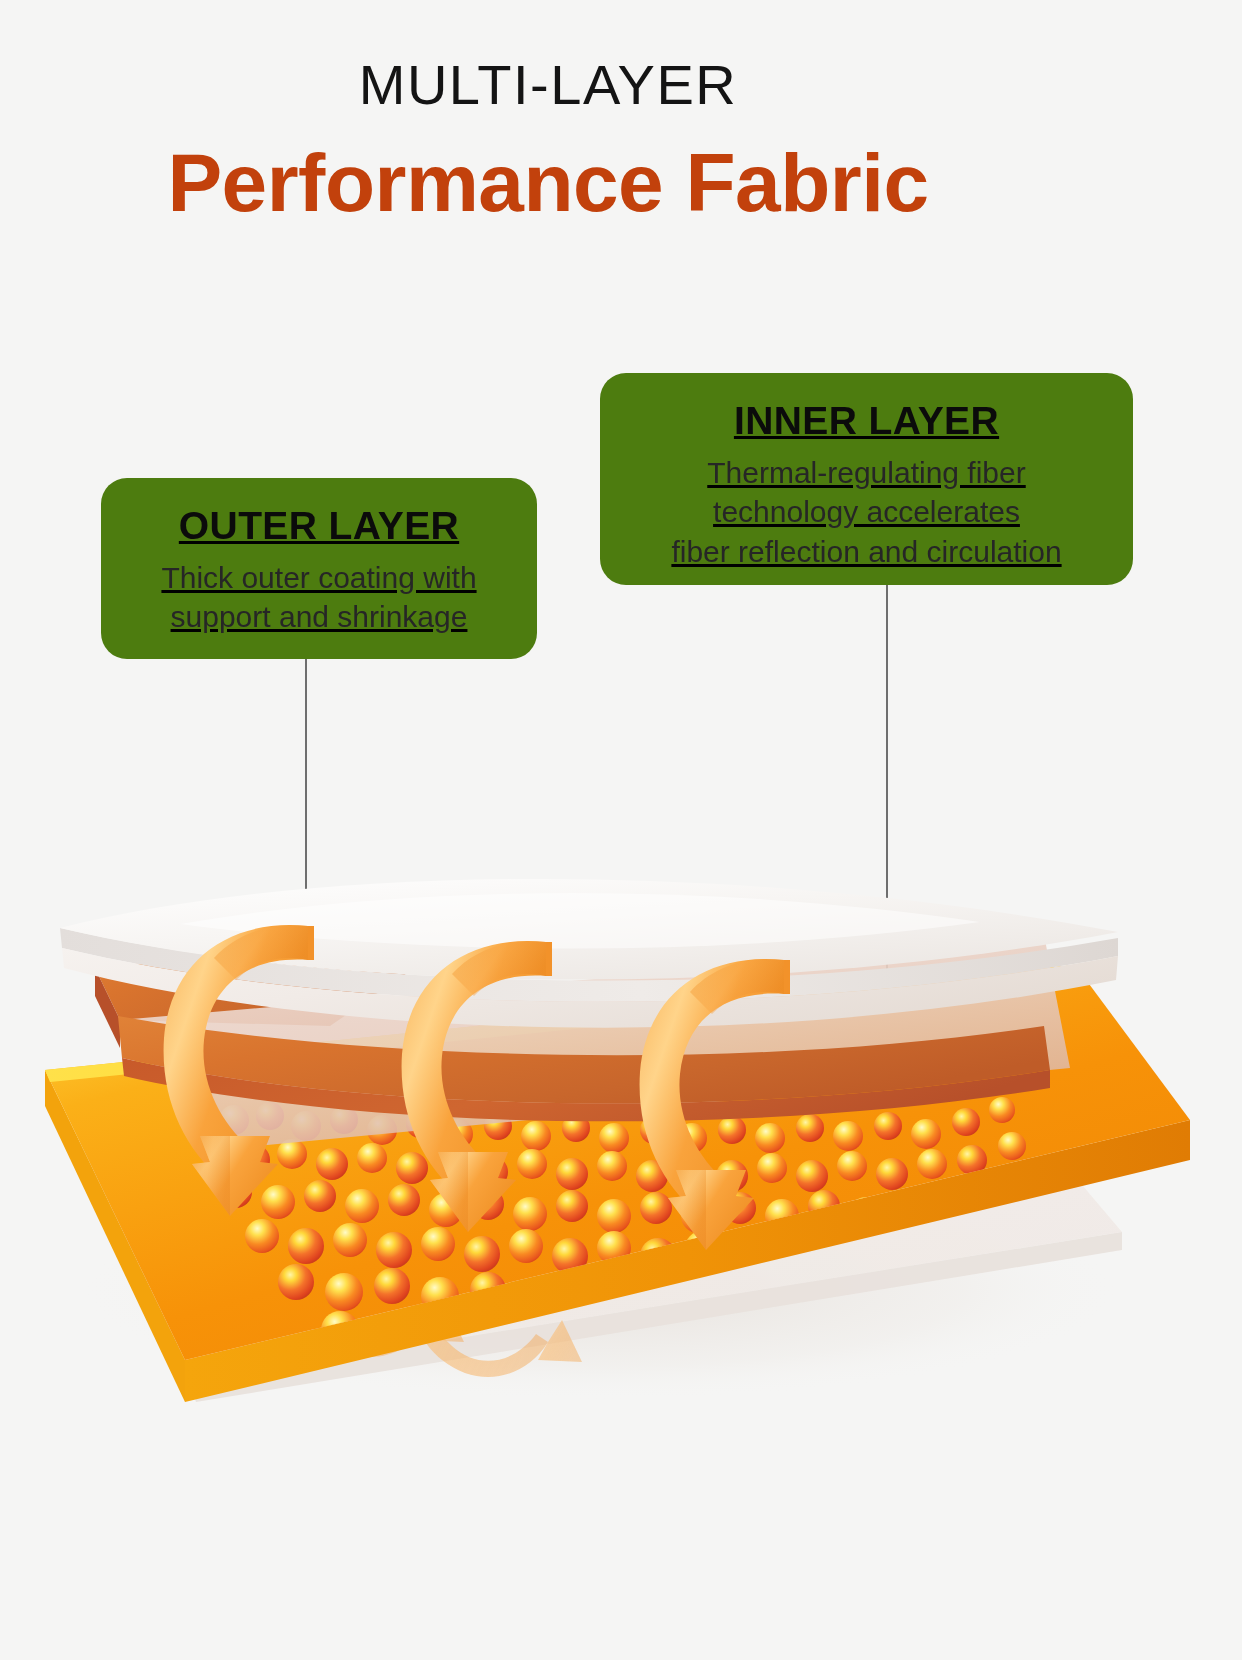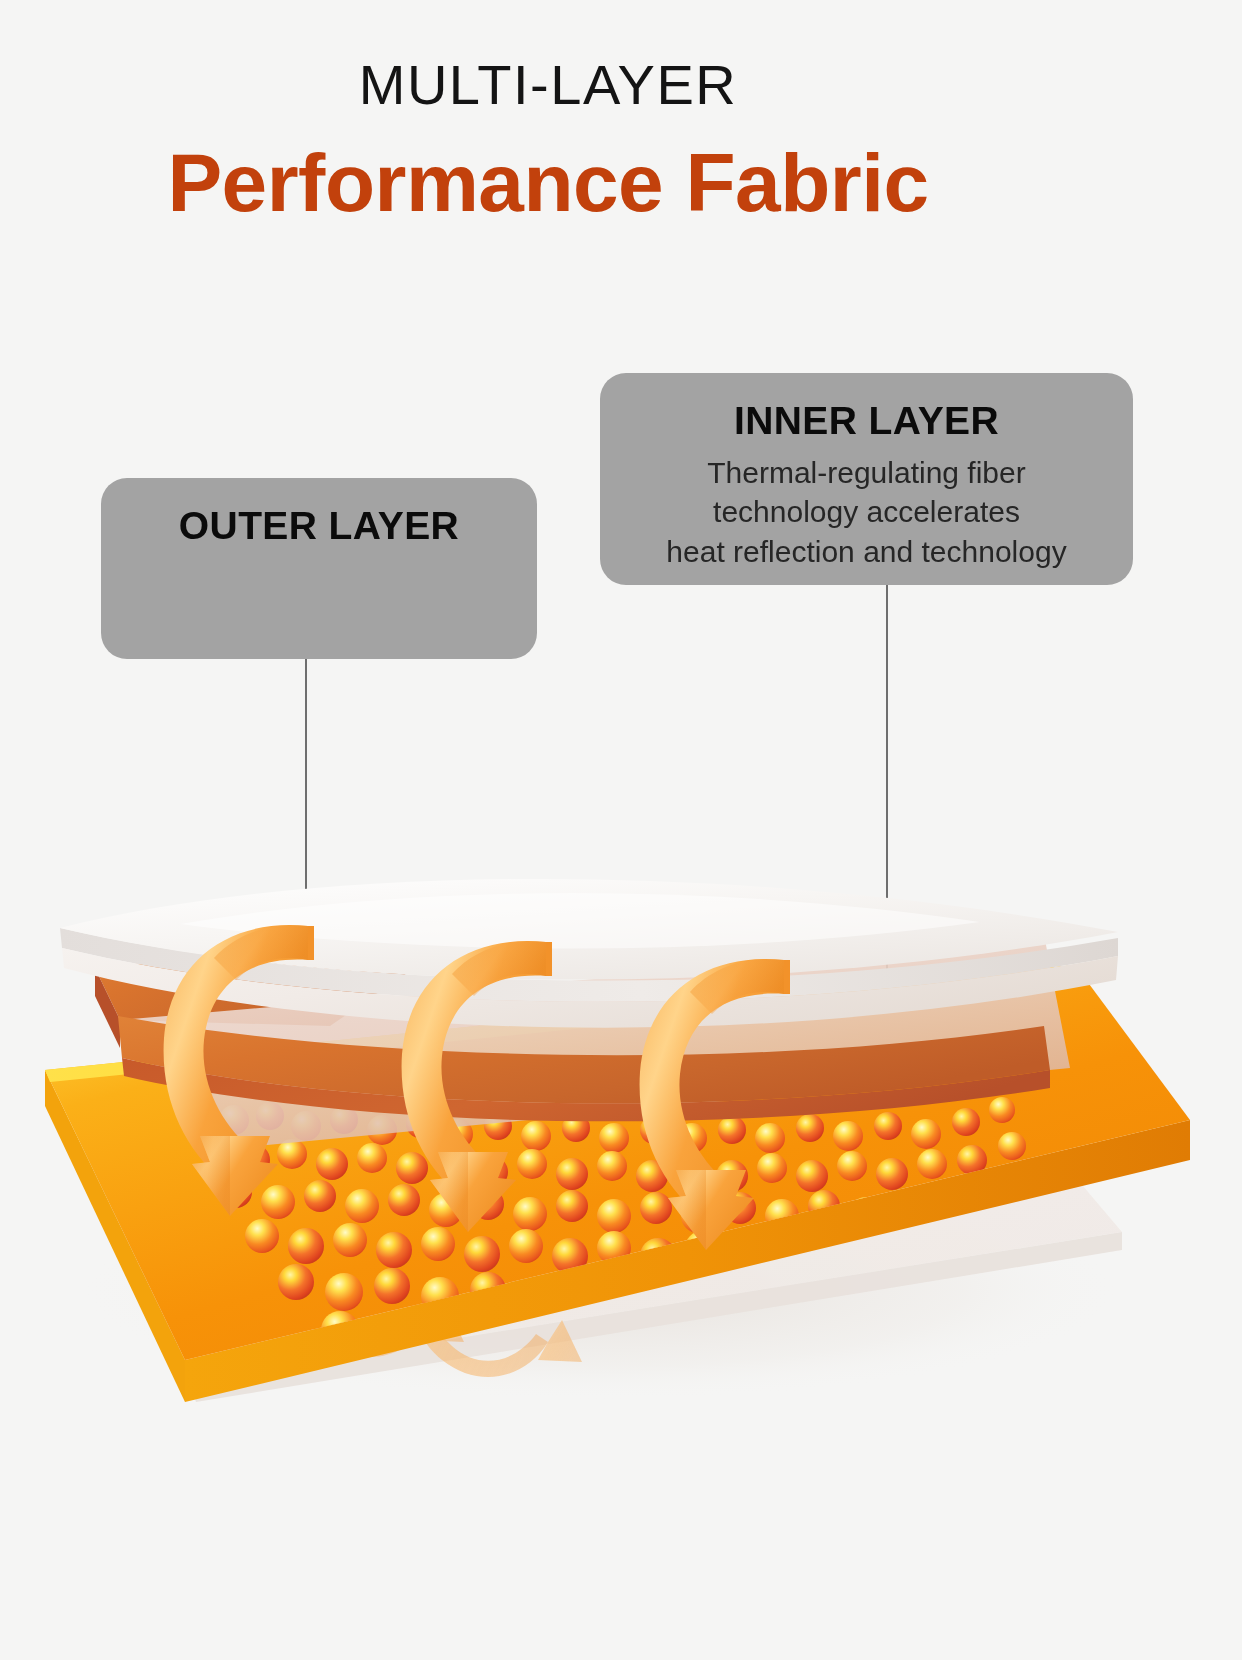--- a/index.html
+++ b/index.html
@@ -42,24 +42,25 @@
     font-weight: 700;
     letter-spacing: -0.5px;
     color: #c2410c;
     line-height: 1.12;
     margin-top: 22px;
   }
 
   
   .callout {
     position: absolute;
-    background: #a3a3a3;
+    background: #4d7c0f;
     border-radius: 26px;
     padding: 26px 24px 30px;
     text-align: center;
+    text-decoration: underline;
   }
 
   .callout-title {
     font-size: 39px;
     font-weight: 700;
     letter-spacing: 0.4px;
     color: #0b0b0b;
     line-height: 1.12;
   }
 
@@ -127,27 +128,29 @@
 </head>
 <body>
 
 <div id="header">
   <div id="eyebrow">MULTI-LAYER</div>
   <div id="headline">Performance  Fabric</div>
 </div>
 
 <div class="callout" id="callout-outer">
   <div class="callout-title">OUTER LAYER</div>
+  <div class="callout-body">Thick outer coating with
+support and shrinkage</div>
 </div>
 
 <div class="callout" id="callout-inner">
   <div class="callout-title">INNER LAYER</div>
   <div class="callout-body">Thermal-regulating fiber
 technology accelerates
-heat reflection and technology</div>
+fiber reflection and circulation</div>
 </div>
 
 <div class="leader" id="leader-outer">
   <div class="leader-line"></div>
   <div class="leader-dot"></div>
 </div>
 
 <div class="leader" id="leader-inner">
   <div class="leader-line"></div>
   <div class="leader-dot"></div>

